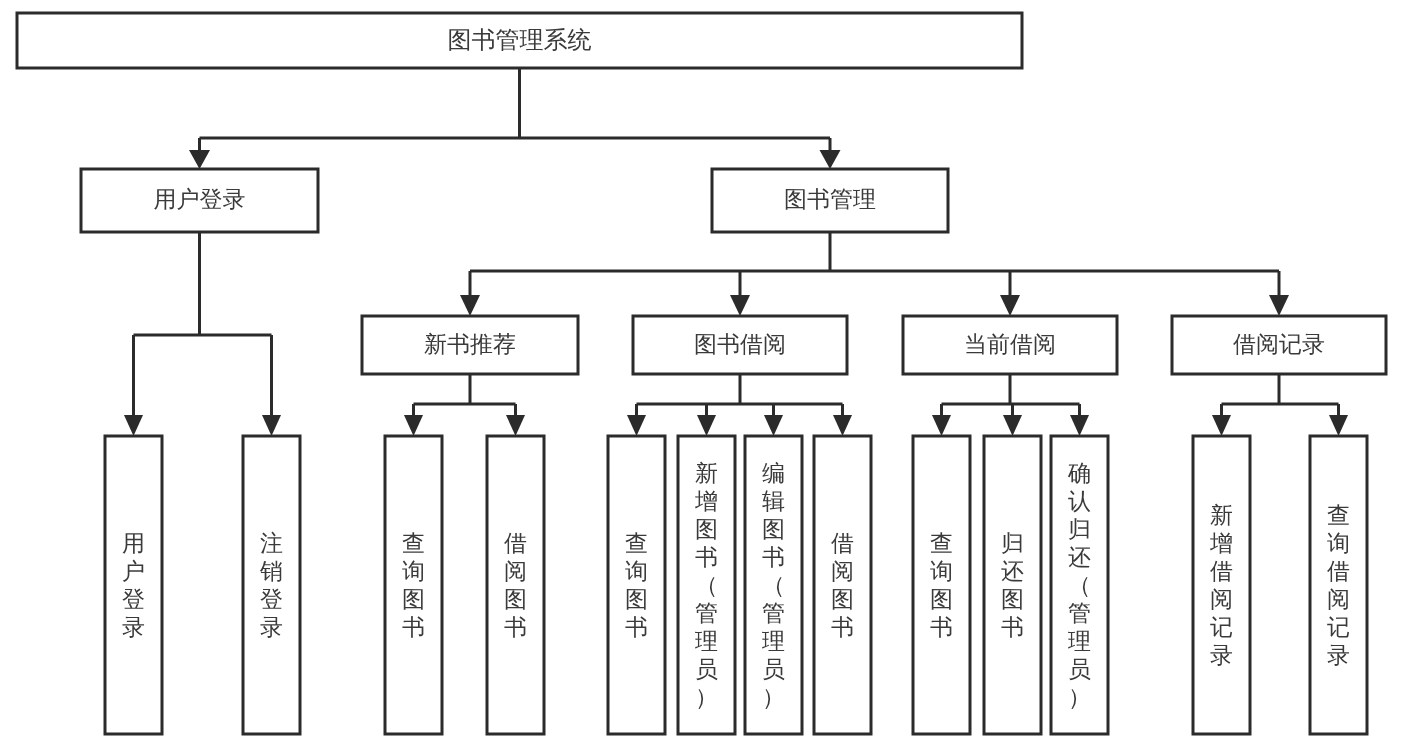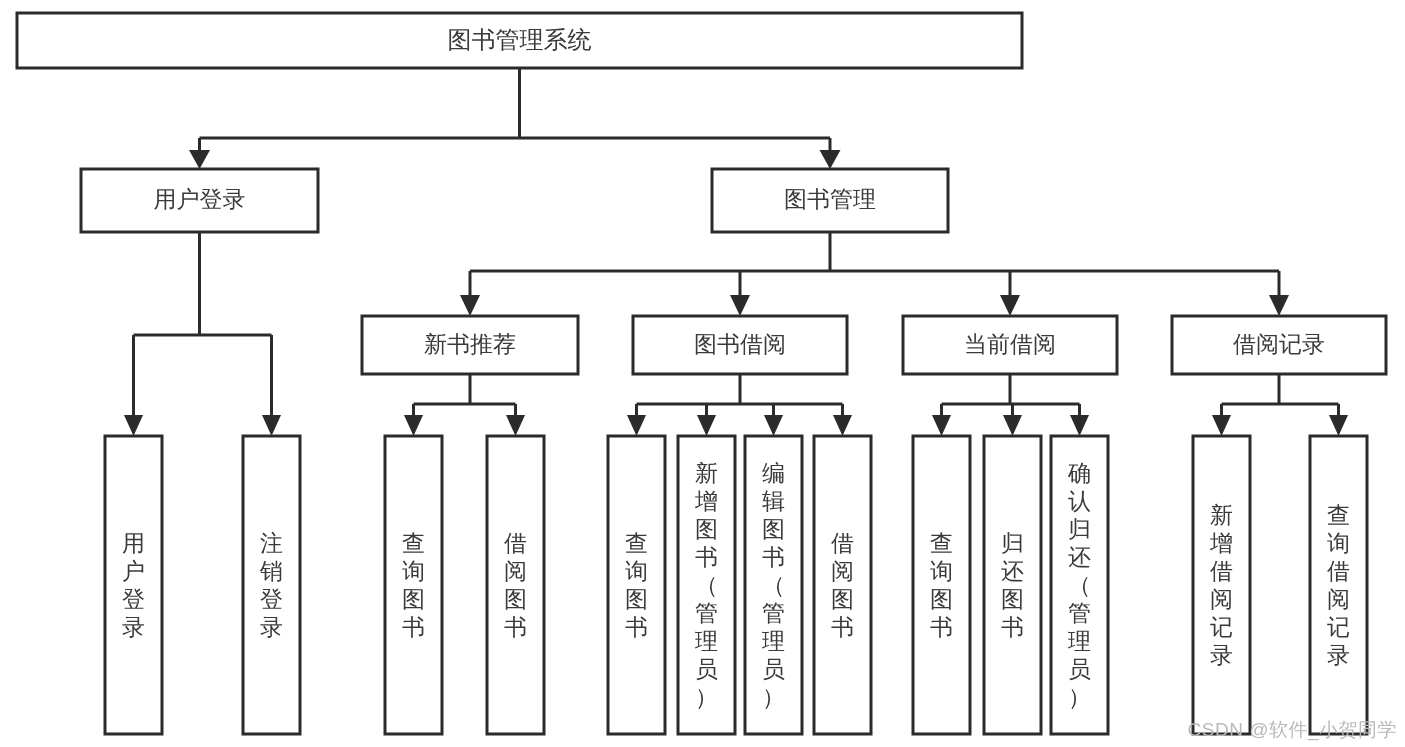--- a/index.html
+++ b/index.html
@@ -232,14 +232,13 @@
     <g>
       <rect class="node-box" x="1193" y="436" width="57" height="298"></rect>
       <text class="vert-label"><tspan x="1221.5" y="522.84">新</tspan><tspan x="1221.5" y="550.84">增</tspan><tspan x="1221.5" y="578.84">借</tspan><tspan x="1221.5" y="606.84">阅</tspan><tspan x="1221.5" y="634.84">记</tspan><tspan x="1221.5" y="662.84">录</tspan></text>
     </g>
     <g>
       <rect class="node-box" x="1310" y="436" width="57" height="298"></rect>
       <text class="vert-label"><tspan x="1338.5" y="522.84">查</tspan><tspan x="1338.5" y="550.84">询</tspan><tspan x="1338.5" y="578.84">借</tspan><tspan x="1338.5" y="606.84">阅</tspan><tspan x="1338.5" y="634.84">记</tspan><tspan x="1338.5" y="662.84">录</tspan></text>
     </g>
   </svg>
 
-  <div class="watermark">CSDN @软件_小贺同学</div>
 </div>
 
 </body></html>

